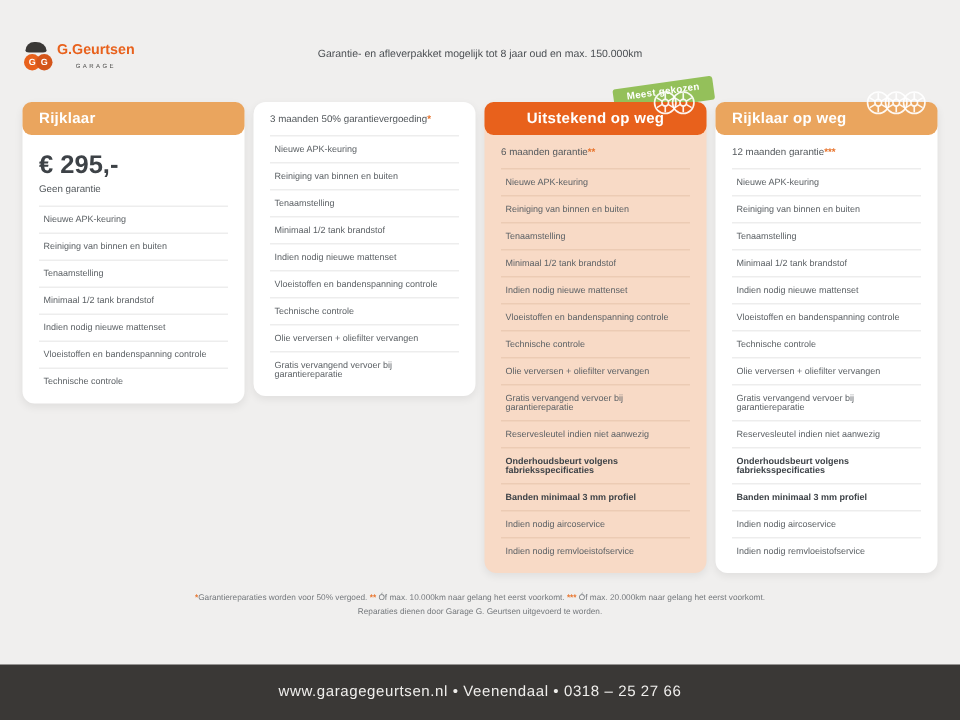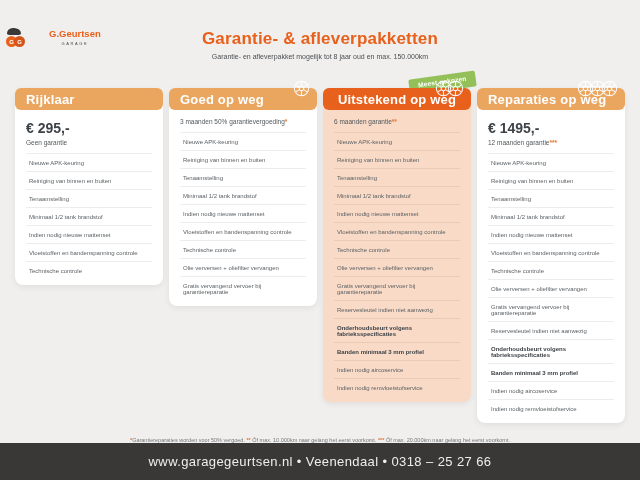--- a/index.html
+++ b/index.html
@@ -5,80 +5,79 @@
   html,body{margin:0;padding:0;}
   body{font-family:"Liberation Sans",sans-serif;background:#e5e4e2;}
   .page{position:relative;width:640px;height:480px;background:#f0efee;overflow:hidden;}
 
   
   .page-header{padding-top:29px;text-align:center;}
   .page-title{margin:0;font-size:17px;font-weight:bold;color:#e8611c;letter-spacing:0.2px;}
   .page-subtitle{margin:4px 0 0;font-size:7px;color:#4b4f53;}
 
   
-  .brand{position:absolute;left:6px;top:28px;display:flex;align-items:center;gap:21px;}
+  .brand{position:absolute;left:16px;top:28px;display:flex;align-items:center;gap:0;}
   .brand-logo{position:relative;width:22px;height:19px;}
   .car-shape{position:absolute;top:0;left:1px;width:14px;height:7px;background:#3a3836;
              border-radius:50% 60% 20% 20% / 95% 95% 25% 25%;}
   .logo-circle{position:absolute;bottom:0;width:11px;height:11px;border-radius:50%;
                background:#e8611c;color:#fff;font-size:6px;font-weight:bold;
                display:flex;align-items:center;justify-content:center;}
   .logo-circle.c2{left:8px;background:#d4551a;}
   .brand-name{color:#e8611c;font-weight:bold;font-size:9.5px;line-height:1;}
   .brand-tagline{color:#4a4a48;font-size:4px;letter-spacing:1.6px;text-align:center;margin-top:2px;}
 
   
   .cards{display:flex;gap:6px;padding:0 15px;margin-top:28px;align-items:flex-start;}
   .card{position:relative;flex:1;background:#fff;border-radius:8px;
         box-shadow:0 2px 6px rgba(0,0,0,0.07);}
   .card.highlight{background:#f8dac6;}
   .card-header{position:relative;z-index:1;height:22px;border-radius:6px;background:#eaa55e;
                display:flex;align-items:center;padding:0 11px;box-sizing:border-box;}
   .card.highlight .card-header{background:#e8611c;justify-content:center;}
-  .card-title{color:#fff;font-weight:bold;font-size:13px;letter-spacing:0.2px;}
+  .card-title{color:#fff;font-weight:bold;font-size:10px;letter-spacing:0.2px;}
   .wheels{position:absolute;top:-8px;right:7px;display:flex;z-index:2;}
   .wheel{width:17px;height:17px;margin-left:-5px;}
   .ribbon{position:absolute;top:-13px;right:-5px;z-index:0;background:#94c05a;color:#fff;
           font-size:6.5px;font-weight:bold;padding:3px 9px 6px;transform:rotate(-8deg);
           border-radius:2px;letter-spacing:0.2px;}
   .card-body{padding:8px 11px 6px;}
-  .price{font-size:14px;font-weight:bold;color:#3d4247;margin:2px 0 3px;}
+  .price{font-size:17px;font-weight:bold;color:#3d4247;margin:2px 0 3px;}
   .price-sub{font-size:6.5px;color:#53585c;margin-bottom:7px;}
   .sub-mark{color:#e8752e;font-weight:bold;}
   .features{list-style:none;margin:0;padding:0;}
   .features li{font-size:6px;color:#5d6266;padding:5.5px 1px 5.5px 3px;border-top:1px solid #ededed;}
   .features li.bold{font-weight:bold;color:#3d4247;}
   .card.highlight .features li{border-top-color:#eccbb4;}
 
   
   .footnotes{margin-top:13px;text-align:center;font-size:5.5px;color:#74787c;line-height:1.55;}
   .footnotes .mark{color:#e8752e;font-weight:bold;}
 
   
   .footer-bar{position:absolute;bottom:0;left:0;right:0;height:37px;background:#3a3836;
               display:flex;align-items:center;justify-content:center;}
-  .footer-text{color:#efeeec;font-size:13px;letter-spacing:0.4px;}
+  .footer-text{color:#efeeec;font-size:10px;letter-spacing:0.4px;}
 </style>
 </head>
 <body>
 
 <div class="page">
 
   <header class="page-header">
     <div class="brand">
       <div class="brand-logo">
         <span class="car-shape"></span>
         <span id="logo-circles"><span class="logo-circle c1">G</span><span class="logo-circle c2">G</span></span>
       </div>
       <div class="brand-text">
         <div class="brand-name">G.Geurtsen</div>
         <div class="brand-tagline">GARAGE</div>
       </div>
     </div>
-    <h1 class="page-title">Garantie- &amp; afleverpakketten</h1>
     <p class="page-subtitle">Garantie- en afleverpakket mogelijk tot 8 jaar oud en max. 150.000km</p>
   </header>
 
   <main class="cards" id="cards">
   <section class="card">
 
     <div class="card-header">
       <span class="card-title">Rijklaar</span>
       <span class="wheels"></span>
     </div>
@@ -92,37 +91,20 @@
             <li>Minimaal 1/2 tank brandstof</li>
             <li>Indien nodig nieuwe mattenset</li>
             <li>Vloeistoffen en bandenspanning controle</li>
             <li>Technische controle</li>
           </ul>
     </div>
   </section>
 
   <section class="card">
 
-    <div class="card-header">
-      <span class="card-title">Goed op weg</span>
-      <span class="wheels">
-            <svg class="wheel" viewBox="0 0 20 20">
-              <g stroke="#ffffff" stroke-width="1.3" fill="none" opacity="0.92">
-                <circle cx="10" cy="10" r="8.4"></circle>
-                <circle cx="10" cy="10" r="2.6"></circle>
-                <line x1="12.3" y1="11.3" x2="16.6" y2="13.8"></line>
-                <line x1="10.0" y1="12.6" x2="10.0" y2="17.6"></line>
-                <line x1="7.7" y1="11.3" x2="3.4" y2="13.8"></line>
-                <line x1="7.7" y1="8.7" x2="3.4" y2="6.2"></line>
-                <line x1="10.0" y1="7.4" x2="10.0" y2="2.4"></line>
-                <line x1="12.3" y1="8.7" x2="16.6" y2="6.2"></line>
-              </g>
-            </svg>
-          </span>
-    </div>
     <div class="card-body">
       <div class="price-sub"><span class="sub-text">3 maanden 50% garantievergoeding</span><span class="sub-mark">*</span></div>
       <ul class="features">
             <li>Nieuwe APK-keuring</li>
             <li>Reiniging van binnen en buiten</li>
             <li>Tenaamstelling</li>
             <li>Minimaal 1/2 tank brandstof</li>
             <li>Indien nodig nieuwe mattenset</li>
             <li>Vloeistoffen en bandenspanning controle</li>
             <li>Technische controle</li>
@@ -180,21 +162,21 @@
             <li class="bold">Banden minimaal 3 mm profiel</li>
             <li>Indien nodig aircoservice</li>
             <li>Indien nodig remvloeistofservice</li>
           </ul>
     </div>
   </section>
 
   <section class="card">
 
     <div class="card-header">
-      <span class="card-title">Reparaties op weg</span>
+      <span class="card-title">Rijklaar op weg</span>
       <span class="wheels">
             <svg class="wheel" viewBox="0 0 20 20">
               <g stroke="#ffffff" stroke-width="1.3" fill="none" opacity="0.92">
                 <circle cx="10" cy="10" r="8.4"></circle>
                 <circle cx="10" cy="10" r="2.6"></circle>
                 <line x1="12.3" y1="11.3" x2="16.6" y2="13.8"></line>
                 <line x1="10.0" y1="12.6" x2="10.0" y2="17.6"></line>
                 <line x1="7.7" y1="11.3" x2="3.4" y2="13.8"></line>
                 <line x1="7.7" y1="8.7" x2="3.4" y2="6.2"></line>
                 <line x1="10.0" y1="7.4" x2="10.0" y2="2.4"></line>
@@ -221,21 +203,20 @@
                 <line x1="10.0" y1="12.6" x2="10.0" y2="17.6"></line>
                 <line x1="7.7" y1="11.3" x2="3.4" y2="13.8"></line>
                 <line x1="7.7" y1="8.7" x2="3.4" y2="6.2"></line>
                 <line x1="10.0" y1="7.4" x2="10.0" y2="2.4"></line>
                 <line x1="12.3" y1="8.7" x2="16.6" y2="6.2"></line>
               </g>
             </svg>
           </span>
     </div>
     <div class="card-body">
-      <div class="price">€ 1495,-</div>
       <div class="price-sub"><span class="sub-text">12 maanden garantie</span><span class="sub-mark">***</span></div>
       <ul class="features">
             <li>Nieuwe APK-keuring</li>
             <li>Reiniging van binnen en buiten</li>
             <li>Tenaamstelling</li>
             <li>Minimaal 1/2 tank brandstof</li>
             <li>Indien nodig nieuwe mattenset</li>
             <li>Vloeistoffen en bandenspanning controle</li>
             <li>Technische controle</li>
             <li>Olie verversen + oliefilter vervangen</li>

